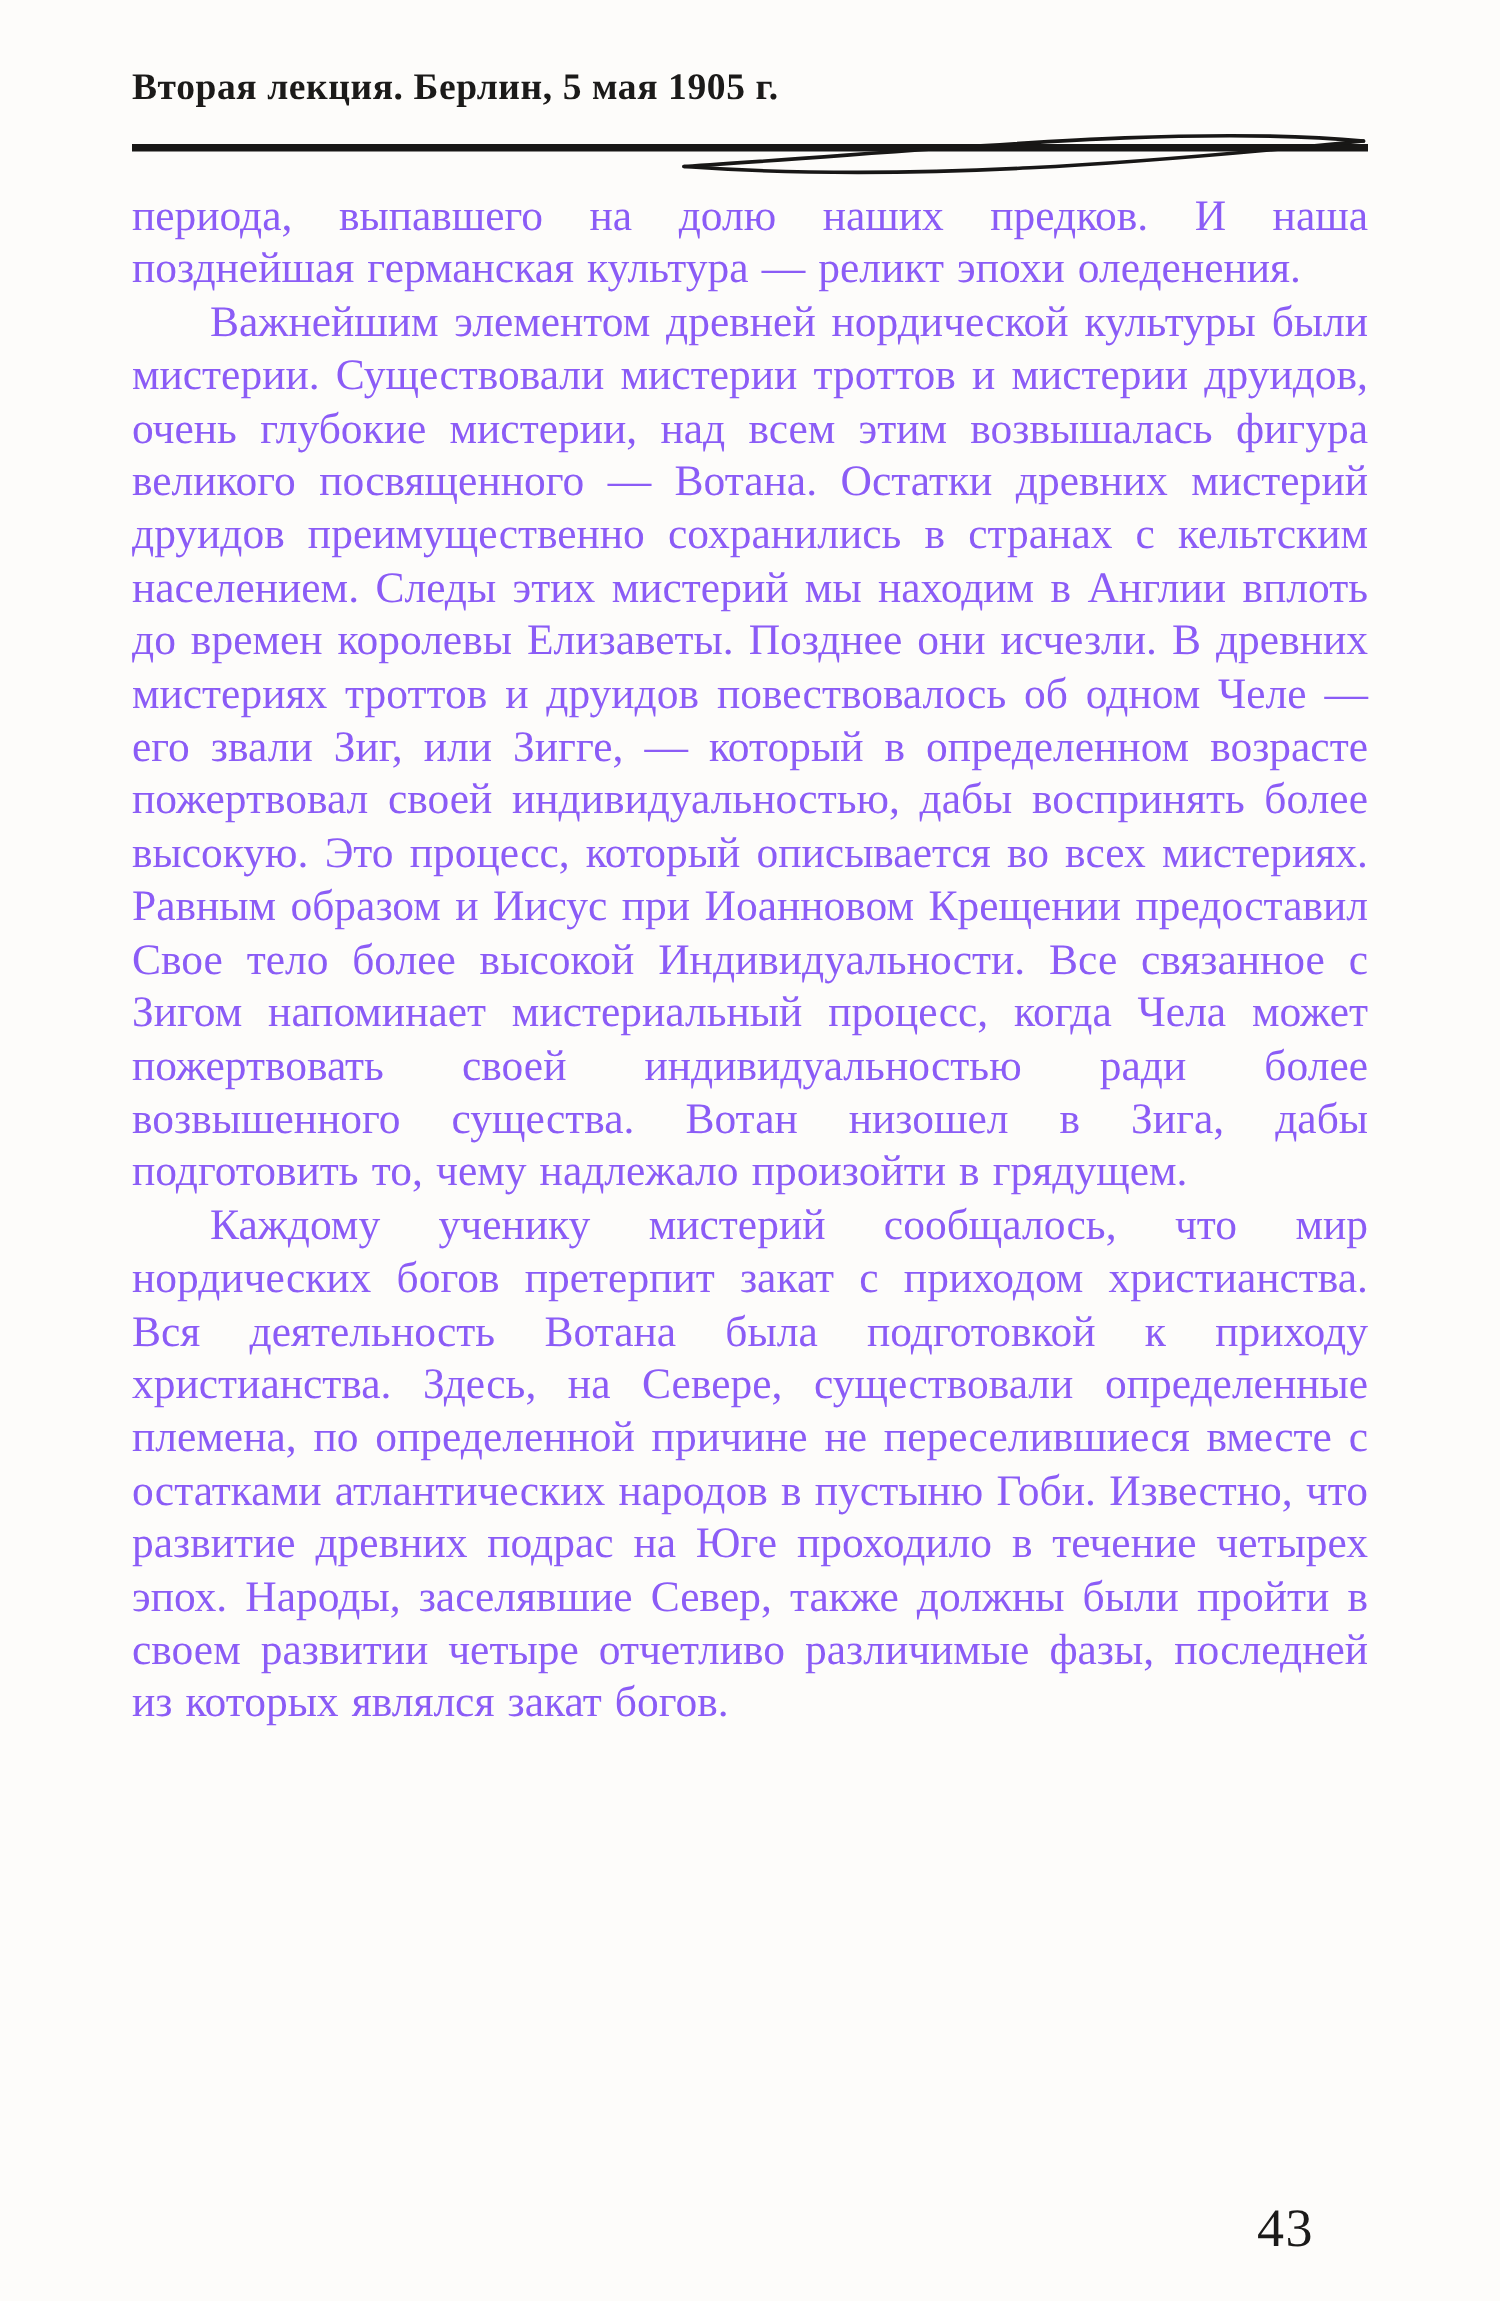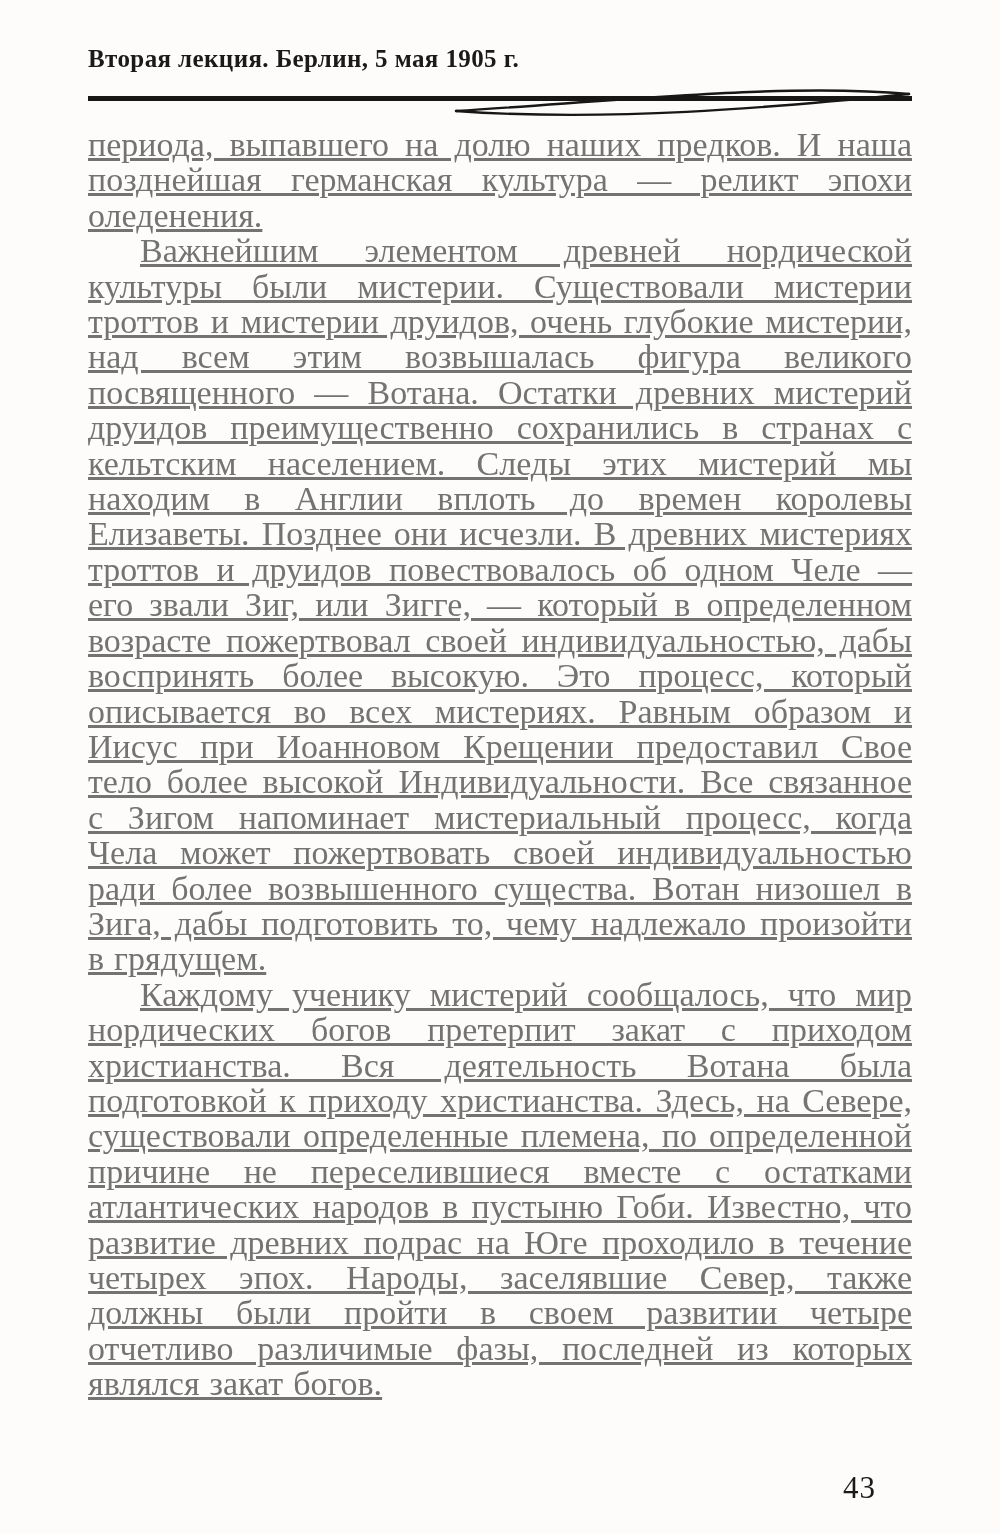--- a/index.html
+++ b/index.html
@@ -36,39 +36,38 @@
     margin-top: 7px;
     height: 40px;
   }
   .rule-wrap svg {
     display: block;
     width: 100%;
     height: 40px;
   }
   .body-text {
     margin-top: 6px;
-    font-size: 34px;
+    font-size: 29px;
     line-height: 35.4px;
     text-align: justify;
     word-spacing: 1.5px;
-    color: #737373;
-    text-decoration: underline;
+    color: #8b5cf6;
   }
   .para {
     margin: 0;
     text-indent: 52px;
   }
   .para.no-indent {
     text-indent: 0;
   }
   .page-number {
     position: absolute;
     right: 124px;
     bottom: 28px;
-    font-size: 31px;
+    font-size: 36px;
     letter-spacing: 1px;
     color: #1b1a19;
   }
 </style>
 </head>
 <body>
 
 <div class="page">
   <div class="content">
 

